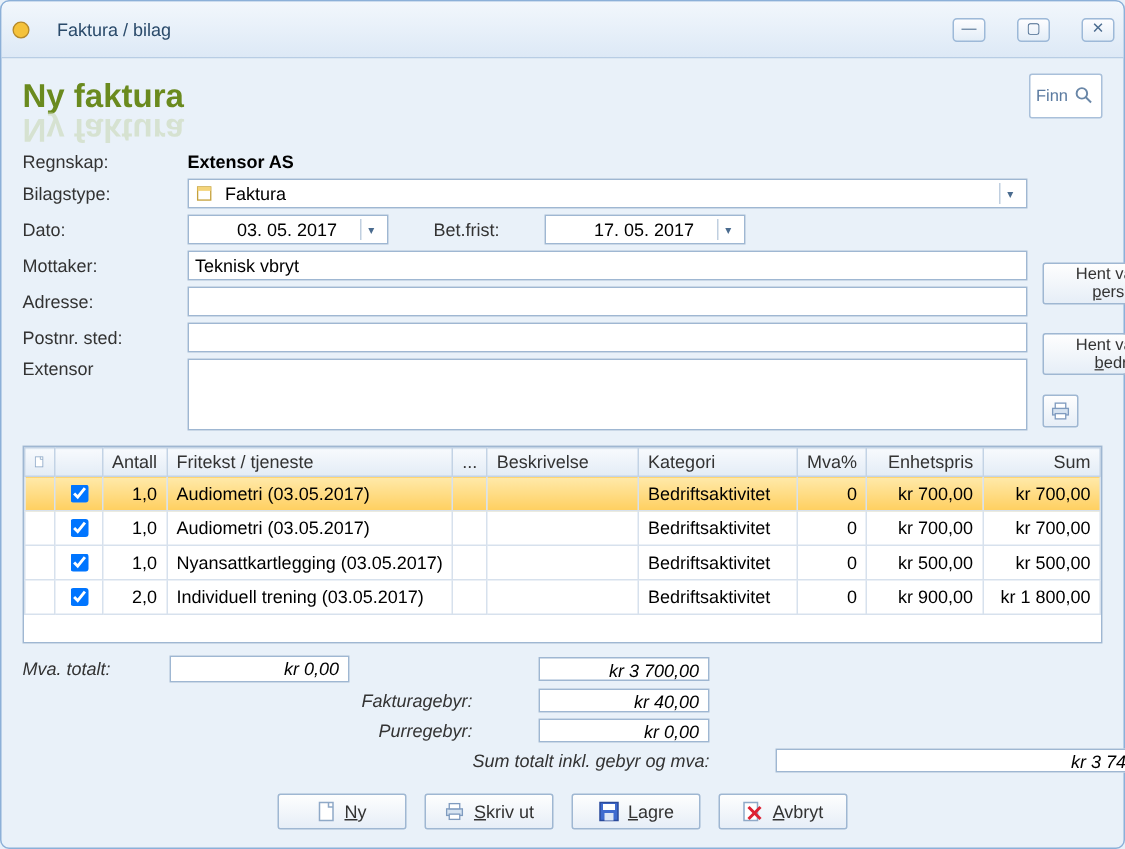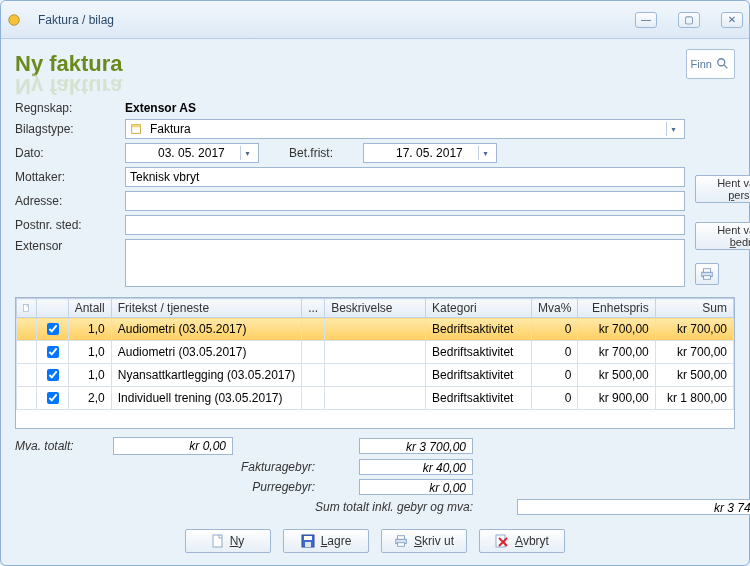--- a/index.html
+++ b/index.html
@@ -408,37 +408,37 @@
         <span class="docicon">
           <svg viewBox="0 0 12 14">
               <rect x="1" y="1" width="9" height="12" fill="#fff" stroke="#8fa9c7"></rect>
               <polyline points="7,1 7,4 10,4" fill="none" stroke="#8fa9c7"></polyline>
             </svg>
         </span>
         <span><span class="u">N</span><span>y</span></span>
       </div>
       <div class="fbtn">
         <span class="tinyicon">
+          <svg viewBox="0 0 16 16">
+              <rect x="2" y="6" width="12" height="5" fill="#d6e3f1" stroke="#7f9bbf"></rect>
+              <rect x="4" y="2" width="8" height="4" fill="#fff" stroke="#7f9bbf"></rect>
+              <rect x="4" y="10" width="8" height="4" fill="#fff" stroke="#7f9bbf"></rect>
+            </svg>
+        </span>
+        <span><span class="u">S</span>kriv ut</span>
+      </div>
+      <div class="fbtn">
+        <span class="tinyicon">
           <svg viewBox="0 0 14 14">
               <rect x="1" y="1" width="12" height="12" fill="#3f6bcf" stroke="#2a4a9a"></rect>
               <rect x="3" y="2" width="8" height="4" fill="#fff"></rect>
               <rect x="4" y="8" width="6" height="5" fill="#dce6f5"></rect>
             </svg>
         </span>
         <span><span class="u">L</span>agre</span>
-      </div>
-      <div class="fbtn">
-        <span class="tinyicon">
-          <svg viewBox="0 0 16 16">
-              <rect x="2" y="6" width="12" height="5" fill="#d6e3f1" stroke="#7f9bbf"></rect>
-              <rect x="4" y="2" width="8" height="4" fill="#fff" stroke="#7f9bbf"></rect>
-              <rect x="4" y="10" width="8" height="4" fill="#fff" stroke="#7f9bbf"></rect>
-            </svg>
-        </span>
-        <span><span class="u">S</span>kriv ut</span>
       </div>
       <div class="fbtn">
         <span class="tinyicon">
           <svg viewBox="0 0 14 14">
               <rect x="1" y="1" width="9" height="12" fill="#fff" stroke="#8fa9c7"></rect>
               <line x1="4" y1="4" x2="12" y2="12" stroke="#d23" stroke-width="2"></line>
               <line x1="12" y1="4" x2="4" y2="12" stroke="#d23" stroke-width="2"></line>
             </svg>
         </span>
         <span><span class="u">A</span>vbryt</span>

